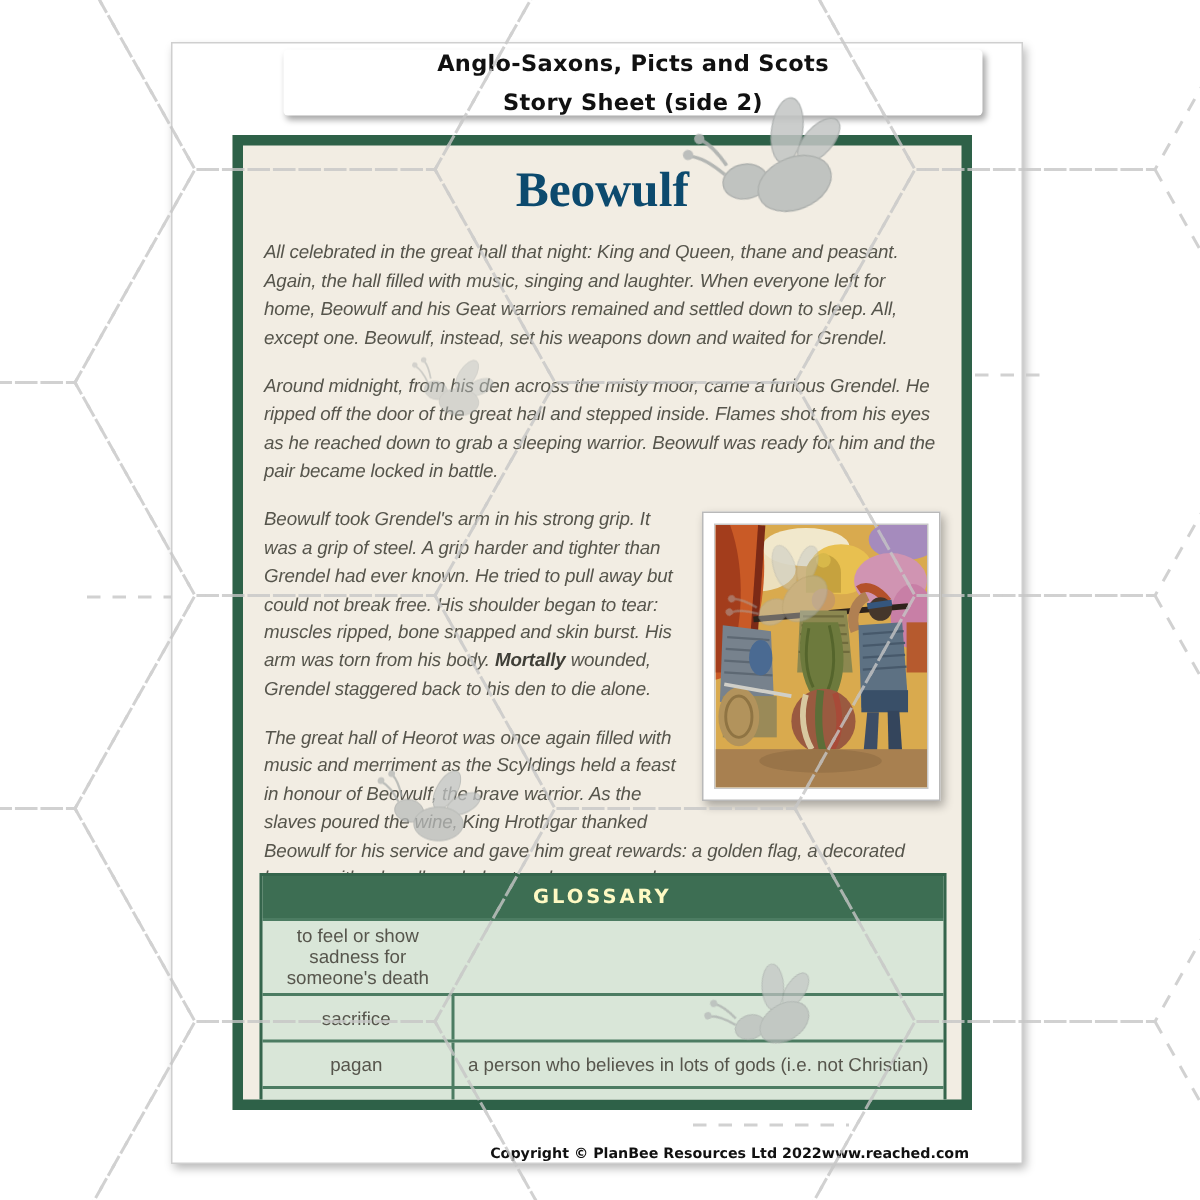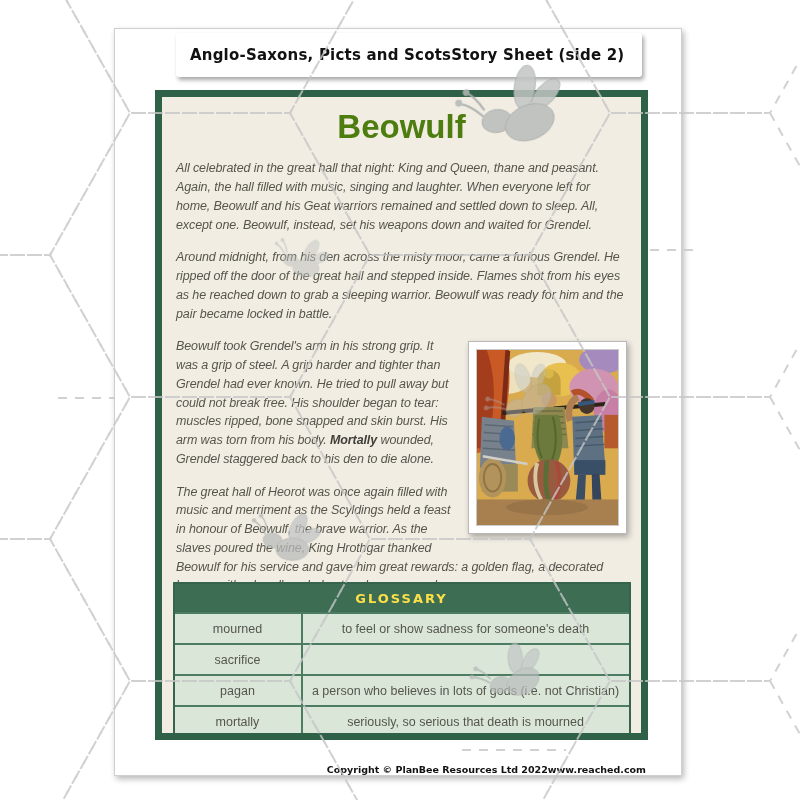--- a/index.html
+++ b/index.html
@@ -6,51 +6,51 @@
   html,body { width:800px; height:800px; background:#ffffff; overflow:hidden;
               font-family:"Liberation Sans", sans-serif; }
   .canvas { position:relative; width:800px; height:800px; background:#fff; }
 
   
   .paper { position:absolute; left:114px; top:28px; width:568px; height:748px;
            background:#ffffff; border:1px solid #cfcfcf;
            box-shadow:2px 3px 6px rgba(0,0,0,0.28); }
 
   
-  .header-bar { position:absolute; left:176px; top:33px; width:466px; height:44px;
+  .header-bar { position:absolute; left:189px; top:33px; width:466px; height:44px;
                 background:#ffffff; border-radius:3px;
                 box-shadow:2px 3px 4px rgba(0,0,0,0.35);
-                display:flex; justify-content:flex-start; align-items:center;
-                padding:0 14px; z-index:3; }
+                display:flex; justify-content:space-between; align-items:center;
+                padding:0 14px; z-index:3;flex-direction:column; }
   .header-bar span { font-family:"DejaVu Sans", sans-serif; font-weight:bold;
                      font-size:15px; color:#111; letter-spacing:0.2px; }
 
   
   .panel { position:absolute; left:155px; top:90px; width:493px; height:650px;
            background:#f2ede3; border:7px solid #2e6148; z-index:2; overflow:hidden; }
   .panel-inner { position:relative; width:100%; height:100%; padding:6px 14px 0 14px; }
 
-  .page-title { text-align:center; font-family:Liberation Sans, sans-serif; font-weight:bold;
-                color:#4d7c0f; font-size:33px; line-height:1.1; margin:6px 0 14px 0; }
+  .page-title { text-align:center; font-family:Liberation Serif, serif; font-weight:bold;
+                color:#0c4a6e; font-size:33px; line-height:1.1; margin:6px 0 14px 0; }
 
   .story { font-size:12.5px; line-height:1.5; color:#56554c; letter-spacing:-0.1px; }
   .story p { margin:0 0 14px 0;font-style:italic; }
   .story strong { color:#3f3e37; }
 
   
   .image-frame { float:right; width:159px; height:193px; background:#ffffff;
                  border:1px solid #b9b9b9; box-shadow:2px 3px 6px rgba(0,0,0,0.3);
                  padding:7px; margin:4px 0 8px 12px; }
   .image-frame .art { width:100%; height:100%; border:1px solid #c9c9c9; display:block; }
 
   
   .glossary { position:absolute; left:50%; transform:translateX(-50%);
               top:485px; width:458px; background:#d9e6d8;
               border:2px solid #35654c; z-index:2; }
-  .g-header { background:#3d6e53; color:#fde047; text-align:center;
+  .g-header { background:#3d6e53; color:#fef9c3; text-align:center;
               font-weight:bold; font-size:13px; letter-spacing:2px;
               padding:7px 0 6px 0; font-family:"DejaVu Sans", sans-serif; }
   .g-row { display:grid; grid-template-columns:128px 1fr; border-top:2px solid #4c7c62; }
   .g-row:first-of-type { border-top:none; }
   .g-term, .g-def { display:flex; align-items:center; justify-content:center;
                     text-align:center; min-height:29px; padding:3px 8px;
                     font-size:12.5px; color:#56554c; }
   .g-term { border-right:2px solid #4c7c62; }
 
   
@@ -140,21 +140,20 @@
           </svg>
         </div>
 
         <p><span>Beowulf took Grendel's arm in his strong grip. It was a grip of steel. A grip harder and tighter than Grendel had ever known. He tried to pull away but could not break free. His shoulder began to tear: muscles ripped, bone snapped and skin burst. His arm was torn from his body. </span><strong>Mortally</strong><span> wounded, Grendel staggered back to his den to die alone.</span></p>
         <p>The great hall of Heorot was once again filled with music and merriment as the Scyldings held a feast in honour of Beowulf, the brave warrior. As the slaves poured the wine, King Hrothgar thanked Beowulf for his service and gave him great rewards: a golden flag, a decorated banner with a handle, a helmet and armour, and a</p>
       </div>
 
       <div class="glossary">
         <div class="g-header">GLOSSARY</div>
         <div class="g-row">
-          <div class="g-term">mourned</div>
           <div class="g-def">to feel or show sadness for someone's death</div>
         </div>
         <div class="g-row">
           <div class="g-term">sacrifice</div>
         </div>
         <div class="g-row">
           <div class="g-term">pagan</div>
           <div class="g-def">a person who believes in lots of gods (i.e. not Christian)</div>
         </div>
         <div class="g-row">

